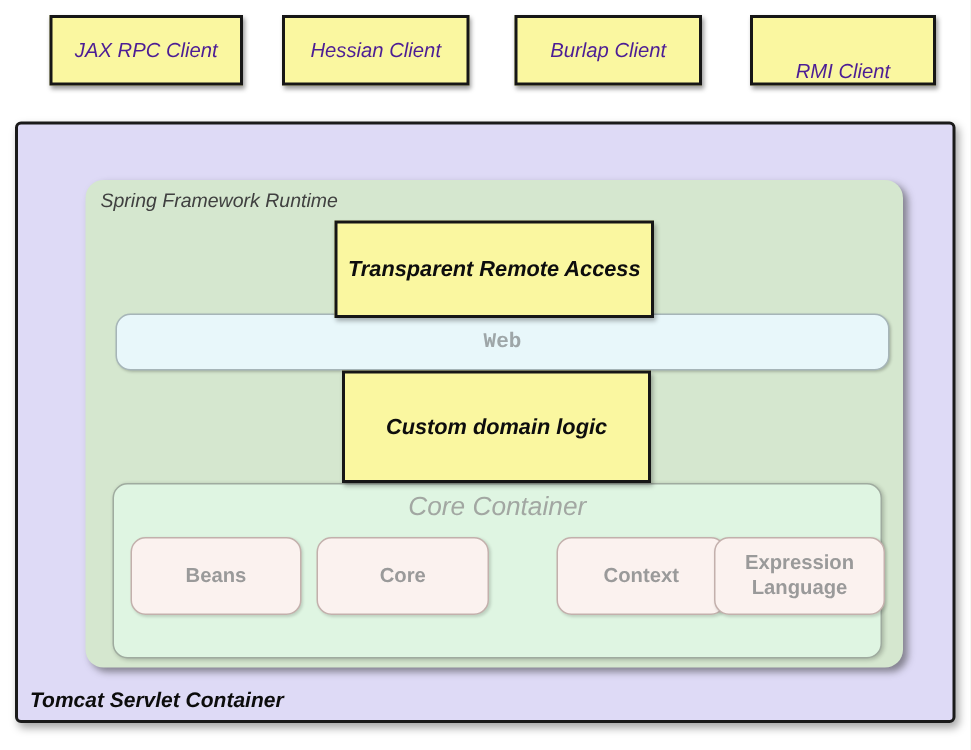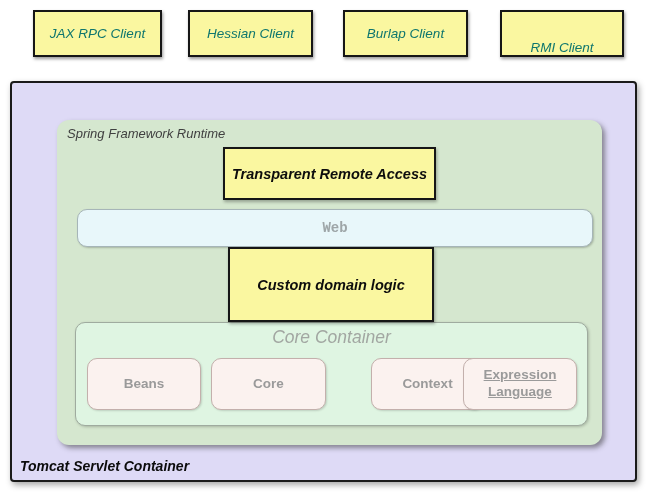--- a/index.html
+++ b/index.html
@@ -19,21 +19,21 @@
     top: 10px;
     height: 47px;
     background: #faf7a0;
     border: 2px solid #161616;
     box-shadow: 1px 2px 3px rgba(0,0,0,0.40);
     display: flex;
     align-items: center;
     justify-content: center;
     font-style: italic;
     font-size: 13.5px;
-    color: #0f766e;
+    color: #4c1d95;
     box-sizing: border-box;
     text-align: center;
   }
   .client-1 { left: 33px;  width: 129px; }
   .client-2 { left: 188px; width: 125px; }
   .client-3 { left: 343px; width: 125px; }
   .client-4 { left: 500px; width: 124px; align-items: flex-end; }
 
   
   .tomcat {
@@ -102,28 +102,28 @@
     align-items: center;
     justify-content: center;
     font-weight: bold;
     font-style: italic;
     font-size: 14.5px;
     color: #0d0d0d;
     text-align: center;
     z-index: 5;
     box-shadow: 1px 2px 3px rgba(0,0,0,0.30);
   }
-  .remote-access { left: 166px; top: 27px;  width: 213px; height: 53px; }
+  .remote-access { left: 166px; top: 27px;  width: 213px; height: 65px; }
   .domain-logic  { left: 171px; top: 127px; width: 206px; height: 75px; }
 
   
   .core-container {
     position: absolute;
     left: 18px; top: 202px;
-    width: 513px; height: 104px;
+    width: 513px; height: 117px;
     background: #dff5e2;
     border: 1px solid #9fab9f;
     border-radius: 10px;
     box-sizing: border-box;
     z-index: 1;
     box-shadow: 1px 1px 3px rgba(0,0,0,0.22);
   }
   .core-title {
     position: absolute;
     left: 0; right: 0; top: 4px;
@@ -147,21 +147,21 @@
     font-size: 13.5px;
     color: #9a9a9a;
     text-align: center;
     line-height: 1.25;
     padding: 0 8px;
     box-shadow: 1px 1px 2px rgba(0,0,0,0.15);
   }
   .module-1 { left: 11px;  width: 114px; }
   .module-2 { left: 135px; width: 115px; }
   .module-3 { left: 247px; width: 113px; margin-left: 48px; }
-  .module-4 { left: 387px; width: 114px; text-decoration: underline; }
+  .module-4 { left: 400px; width: 114px; }
 </style>
 </head>
 <body>
 
 <div class="stage">
 
   <div class="client-box client-1">
     <span>JAX RPC Client</span>
   </div>
   <div class="client-box client-2">

